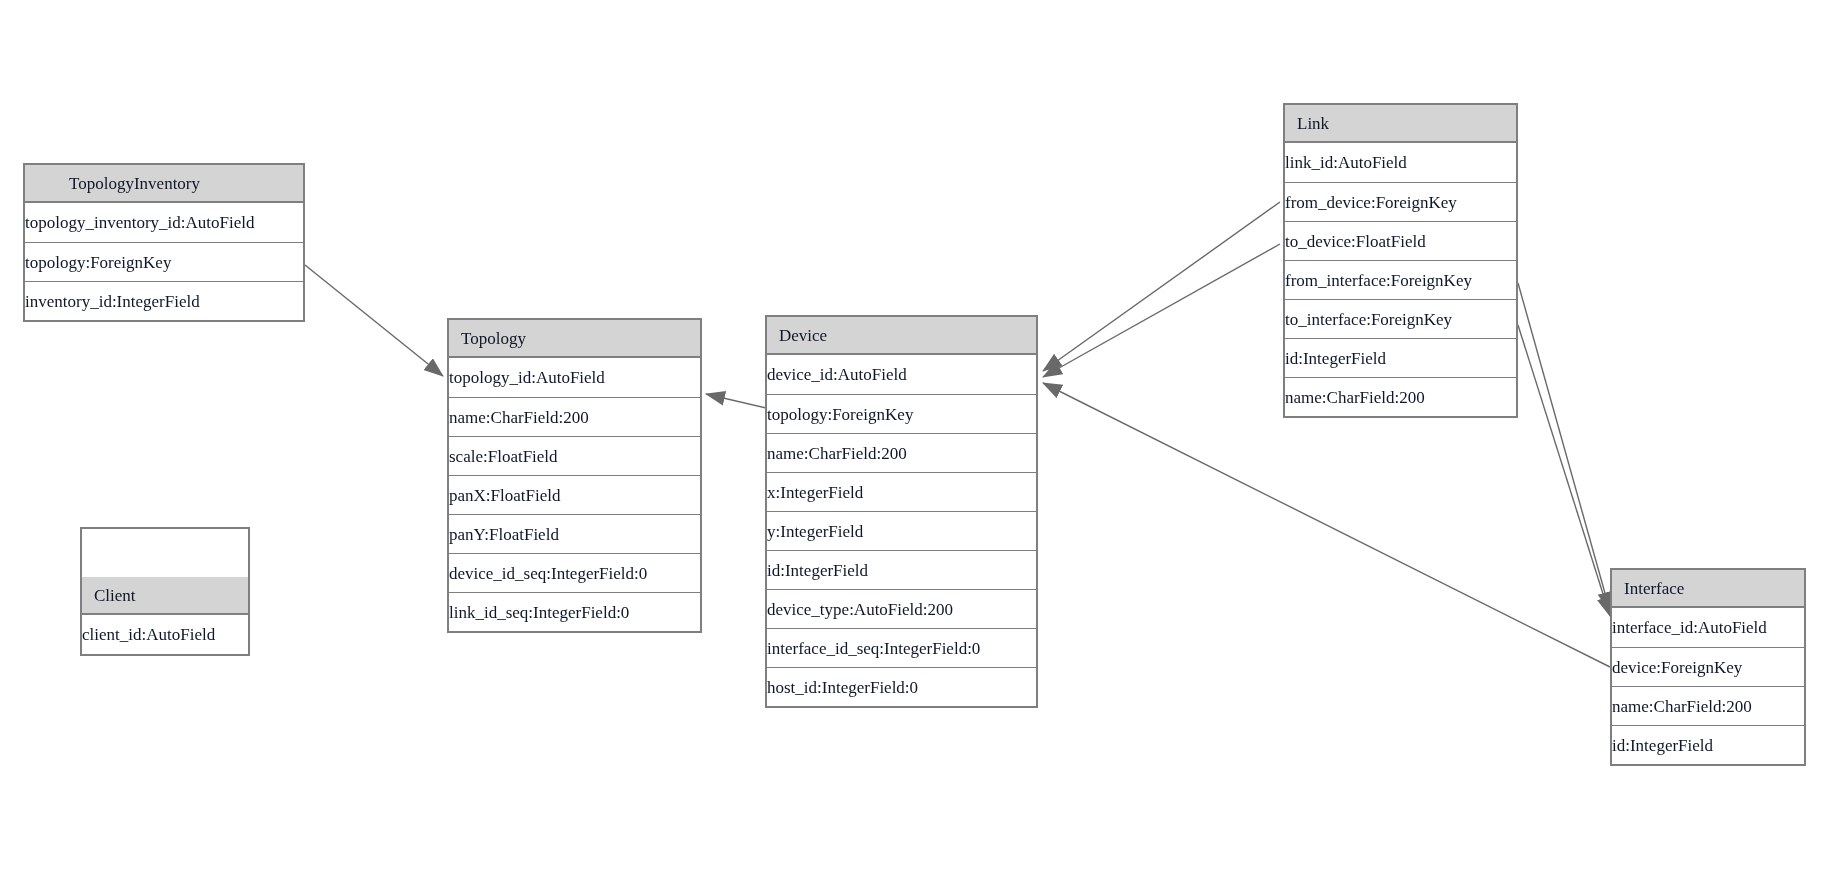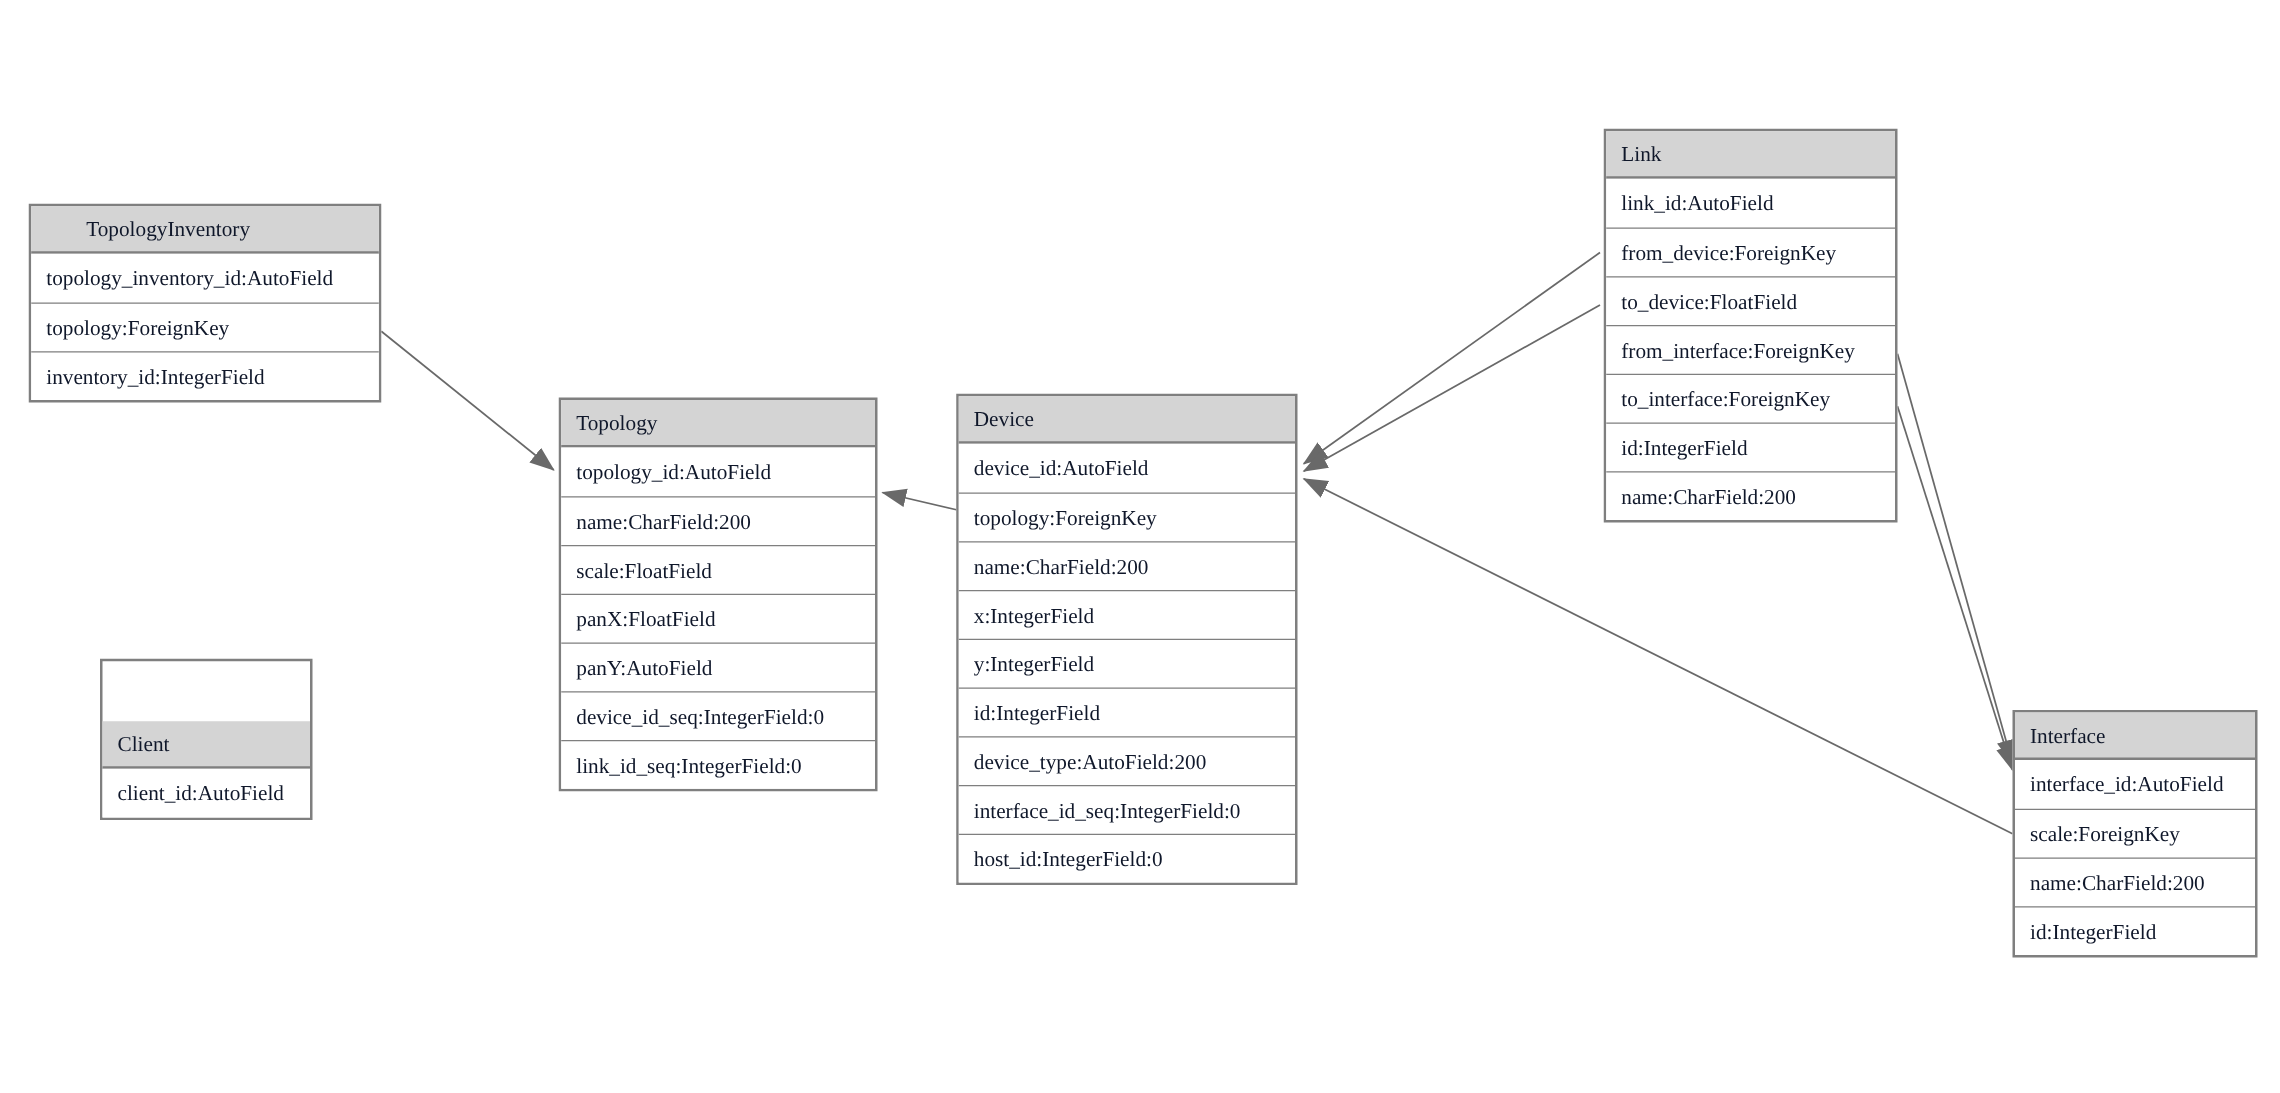--- a/index.html
+++ b/index.html
@@ -37,21 +37,21 @@
     height: 38px;
     line-height: 38px;
     padding-left: 12px;
     box-sizing: border-box;
     white-space: nowrap;
     overflow: hidden;
   }
   .entity-field {
     height: 39px;
     line-height: 39px;
-    padding-left: 12px;
+    padding-left: 0;
     padding-right: 4px;
     box-sizing: border-box;
     background: #ffffff;
     white-space: nowrap;
     overflow: hidden;
   }
   .entity-field + .entity-field {
     border-top: 1px solid #7f7f7f;
   }
 </style>
@@ -81,21 +81,21 @@
         <div class="entity-field">topology_inventory_id:AutoField</div>
         <div class="entity-field">topology:ForeignKey</div>
         <div class="entity-field">inventory_id:IntegerField</div>
       </div>
       <div class="entity" style="left: 447px; top: 318px; width: 255px;">
         <div class="entity-header" style="background: rgb(212, 212, 212);">Topology</div>
         <div class="entity-field">topology_id:AutoField</div>
         <div class="entity-field">name:CharField:200</div>
         <div class="entity-field">scale:FloatField</div>
         <div class="entity-field">panX:FloatField</div>
-        <div class="entity-field">panY:AutoField</div>
+        <div class="entity-field">panY:FloatField</div>
         <div class="entity-field">device_id_seq:IntegerField:0</div>
         <div class="entity-field">link_id_seq:IntegerField:0</div>
       </div>
       <div class="entity" style="left: 80px; top: 527px; width: 170px;">
         <div class="entity-header" style="background: rgb(212, 212, 212); margin-top: 48px;">Client</div>
         <div class="entity-field">client_id:AutoField</div>
       </div>
       <div class="entity" style="left: 765px; top: 315px; width: 273px;">
         <div class="entity-header" style="background: rgb(212, 212, 212);">Device</div>
         <div class="entity-field">device_id:AutoField</div>
@@ -114,18 +114,18 @@
         <div class="entity-field">from_device:ForeignKey</div>
         <div class="entity-field">to_device:FloatField</div>
         <div class="entity-field">from_interface:ForeignKey</div>
         <div class="entity-field">to_interface:ForeignKey</div>
         <div class="entity-field">id:IntegerField</div>
         <div class="entity-field">name:CharField:200</div>
       </div>
       <div class="entity" style="left: 1610px; top: 568px; width: 196px;">
         <div class="entity-header" style="background: rgb(212, 212, 212);">Interface</div>
         <div class="entity-field">interface_id:AutoField</div>
-        <div class="entity-field">scale:ForeignKey</div>
+        <div class="entity-field">device:ForeignKey</div>
         <div class="entity-field">name:CharField:200</div>
         <div class="entity-field">id:IntegerField</div>
       </div>
     </div>
 </div>
 
 </body></html>

